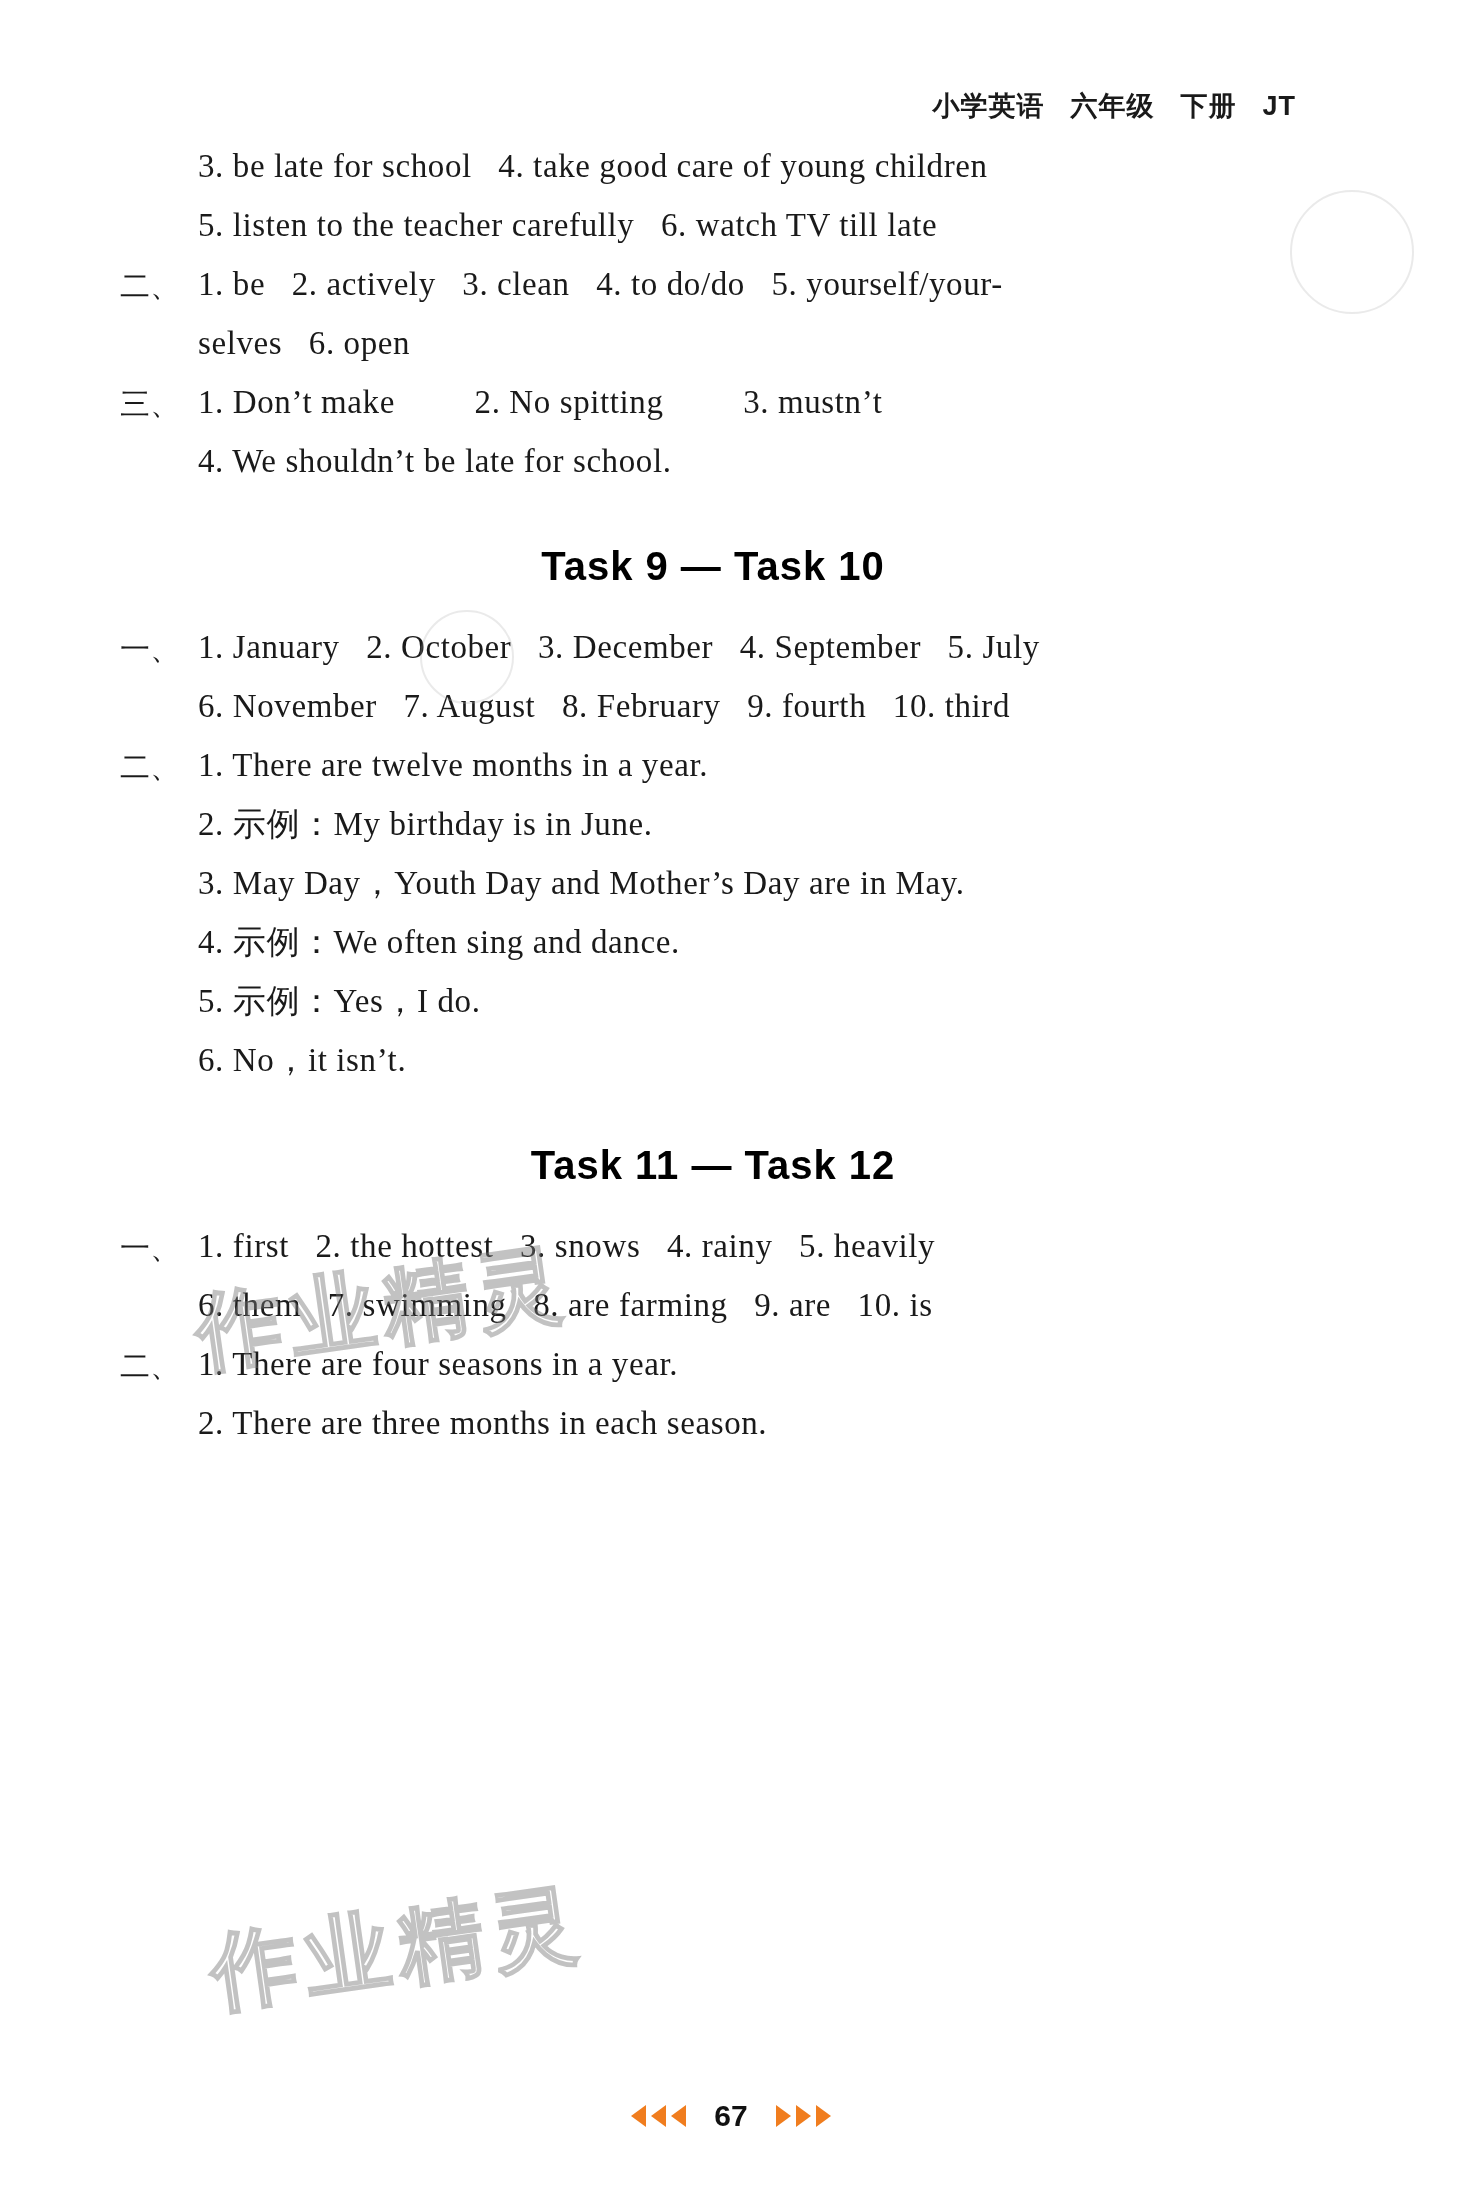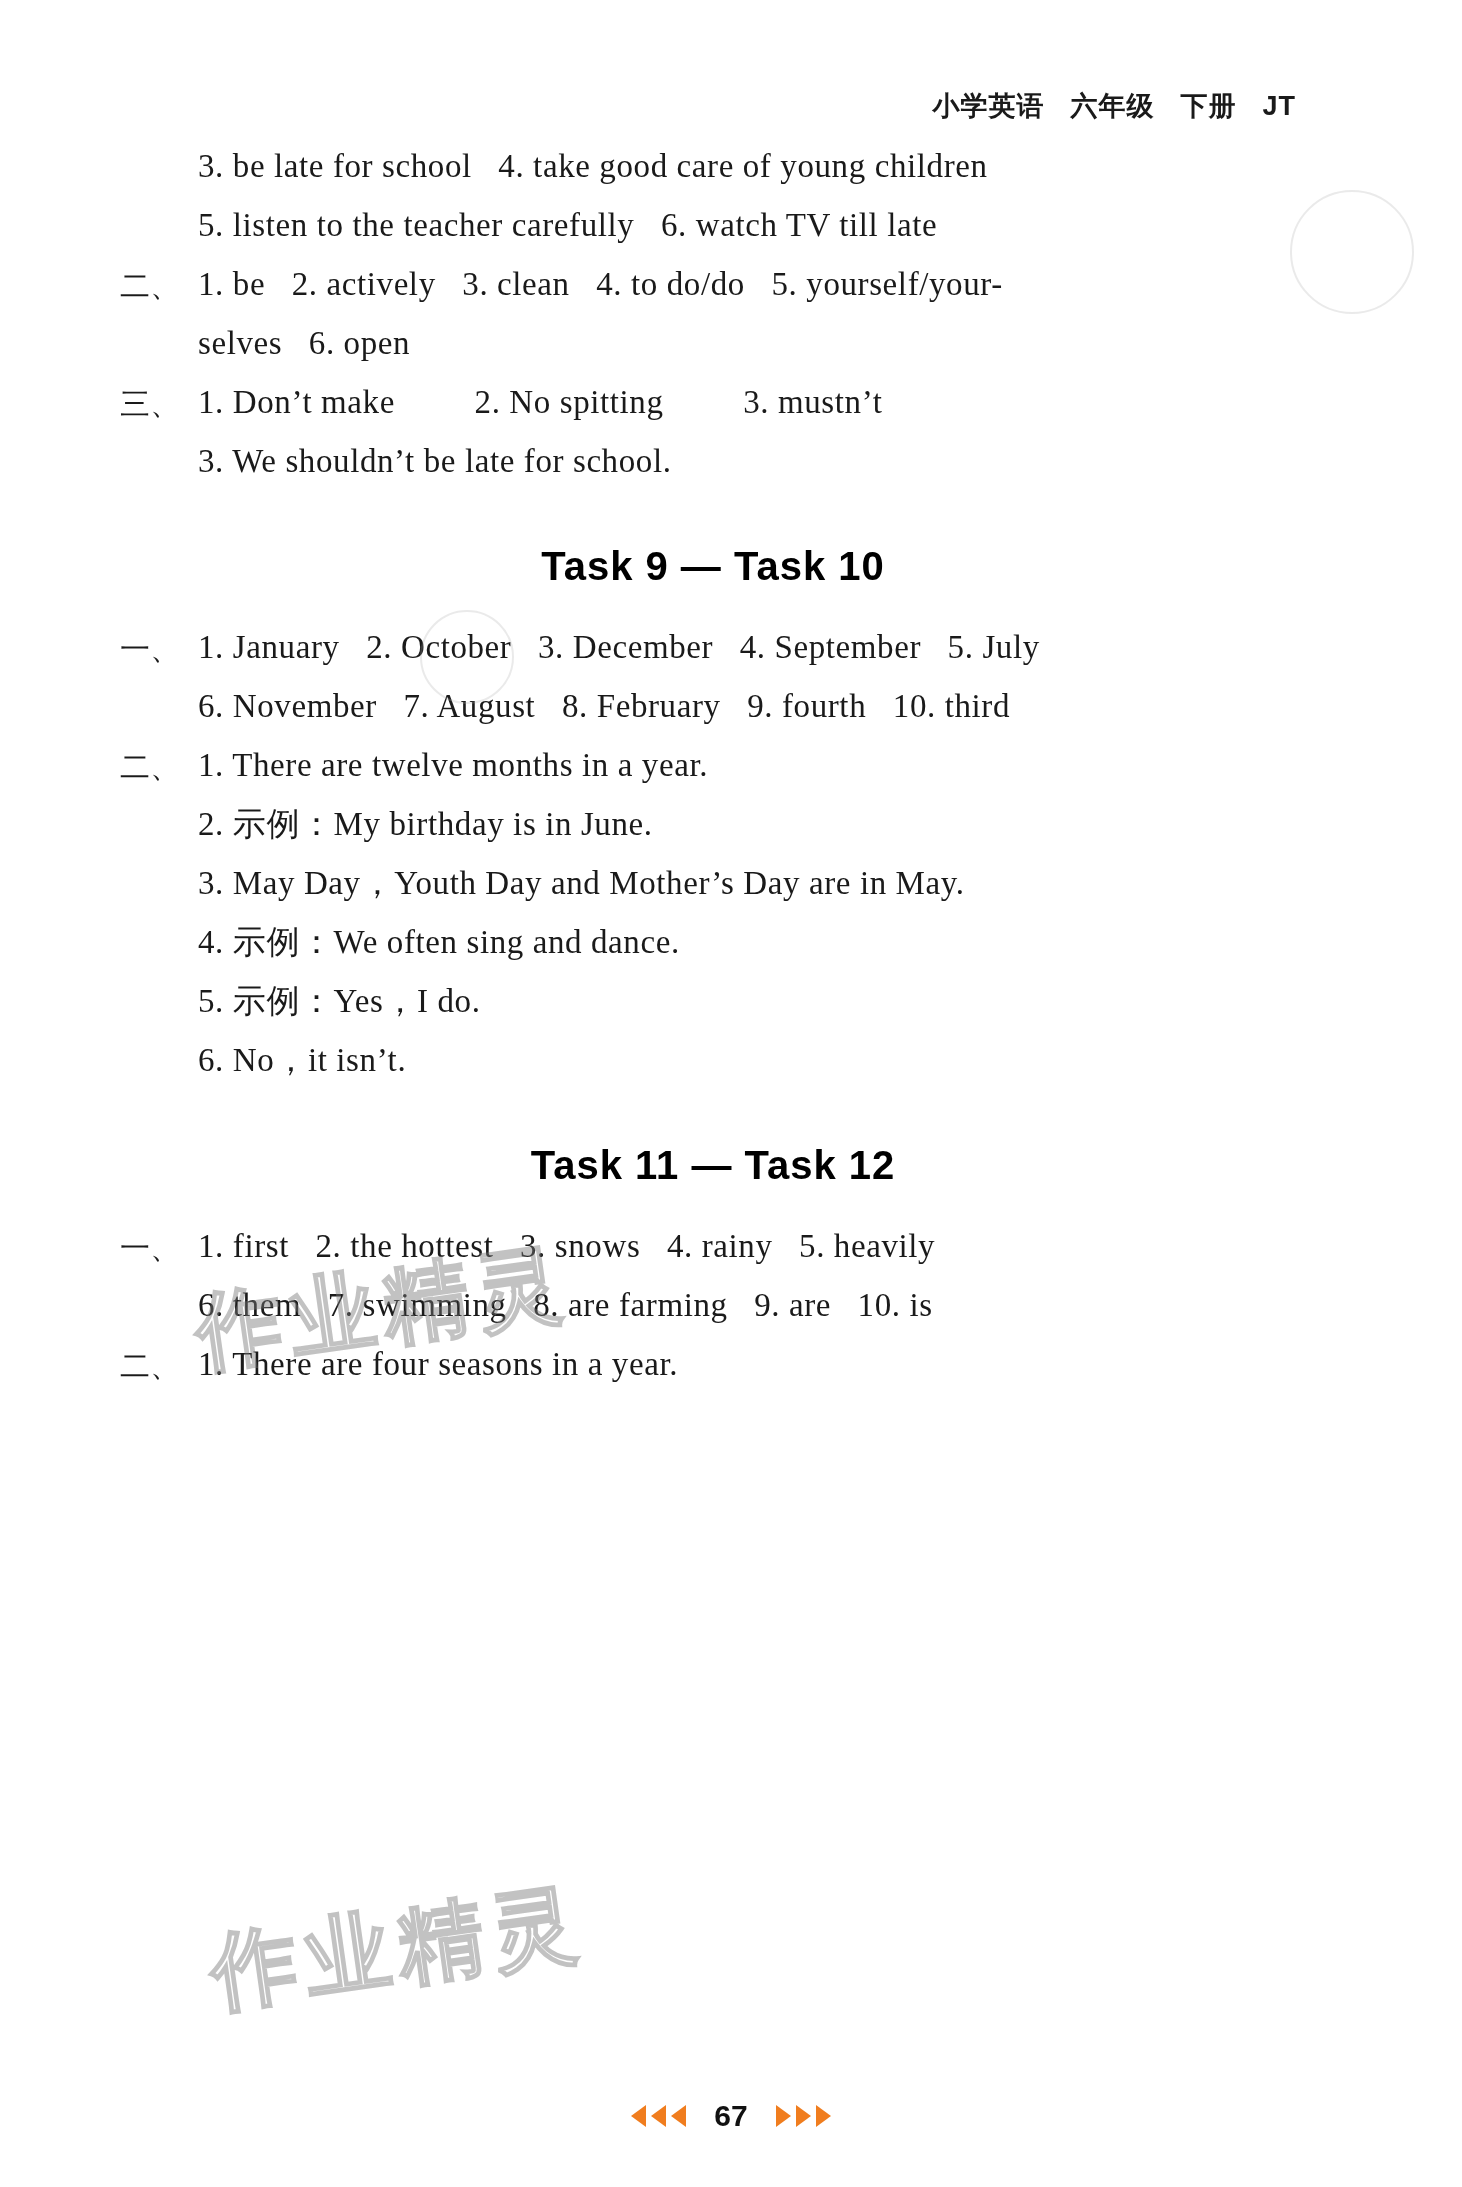--- a/index.html
+++ b/index.html
@@ -162,21 +162,21 @@
       <div class="line">
         <span class="marker empty"></span>
         <span class="body-text">selves   6. open</span>
       </div>
       <div class="line">
         <span class="marker cn">三、</span>
         <span class="body-text">1. Don’t make         2. No spitting         3. mustn’t</span>
       </div>
       <div class="line">
         <span class="marker empty"></span>
-        <span class="body-text">3. We shouldn’t be late for school.</span>
+        <span class="body-text">4. We shouldn’t be late for school.</span>
       </div>
     </div>
 
     <div>
       <div class="task-heading">Task 9 — Task 10</div>
       <div class="line">
         <span class="marker cn">一、</span>
         <span class="body-text">1. January   2. October   3. December   4. September   5. July</span>
       </div>
       <div class="line">
@@ -215,20 +215,24 @@
         <span class="marker cn">一、</span>
         <span class="body-text">1. first   2. the hottest   3. snows   4. rainy   5. heavily</span>
       </div>
       <div class="line">
         <span class="marker empty"></span>
         <span class="body-text">6. them   7. swimming   8. are farming   9. are   10. is</span>
       </div>
       <div class="line">
         <span class="marker cn">二、</span>
         <span class="body-text">1. There are four seasons in a year.</span>
+      </div>
+      <div class="line">
+        <span class="marker empty"></span>
+        <span class="body-text">2. There are three months in each season.</span>
       </div>
     </div>
 
   </div>
 
   <div class="wm-faint" style="left:1290px; top:190px;"></div>
   <div class="wm-faint" style="left:420px; top:610px; width:90px; height:90px;"></div>
   <div class="watermark wm1">作业精灵</div>
   <div class="watermark wm2">作业精灵</div>
 

